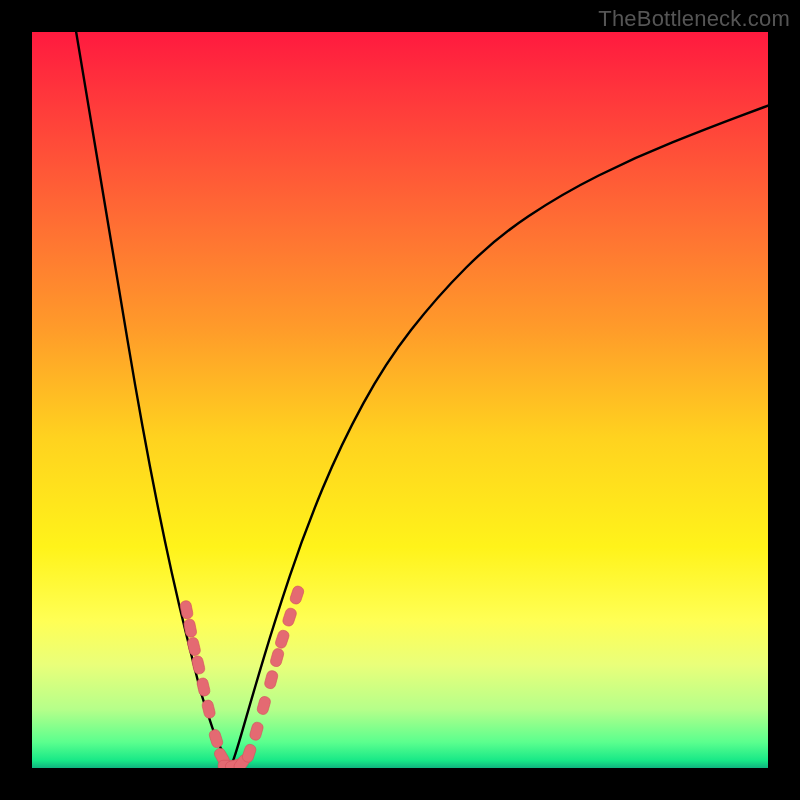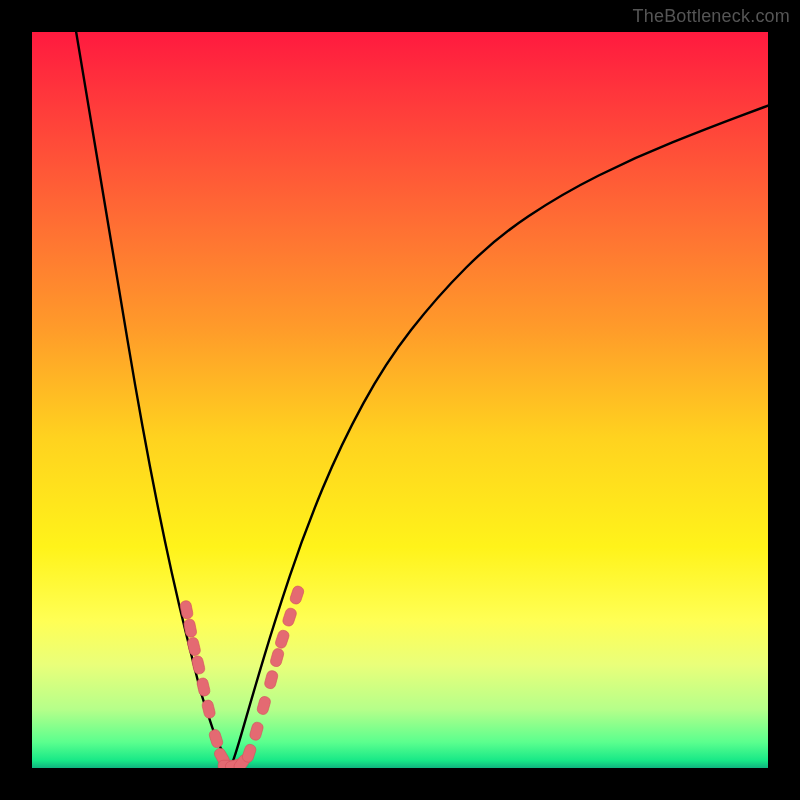--- a/index.html
+++ b/index.html
@@ -27,21 +27,21 @@
   }
   .gradient {
     position: absolute;
     inset: 0;
   }
   .watermark {
     position: absolute;
     top: 6px;
     right: 10px;
     color: #555;
-    font-size: 18px;
+    font-size: 22px;
     font-weight: 500;
     letter-spacing: 0.2px;
     user-select: none;
   }
   svg.curve {
     position: absolute;
     inset: 0;
   }
 </style>
 </head>

